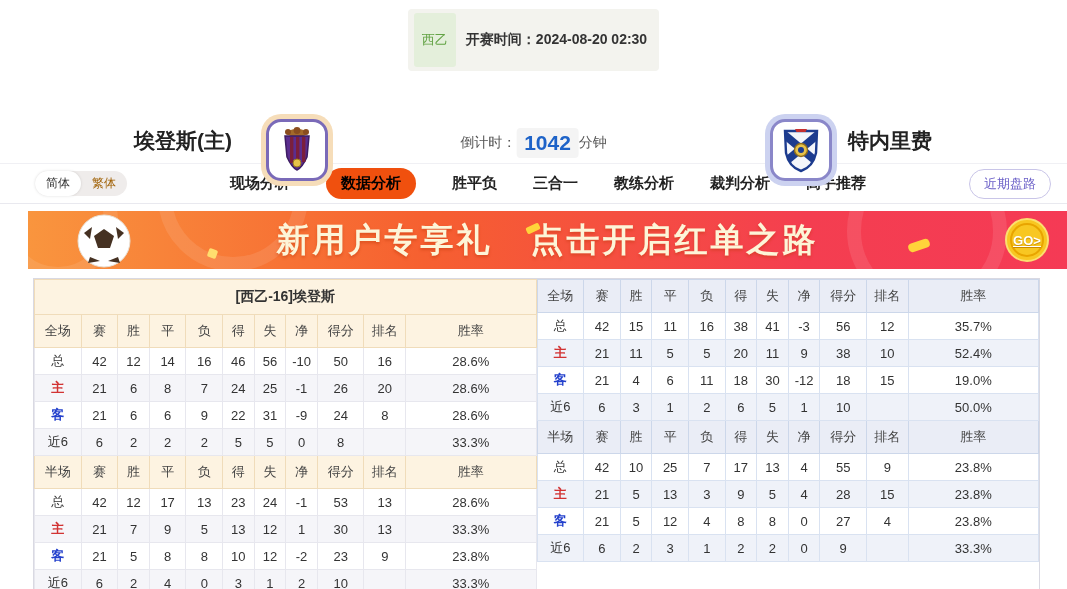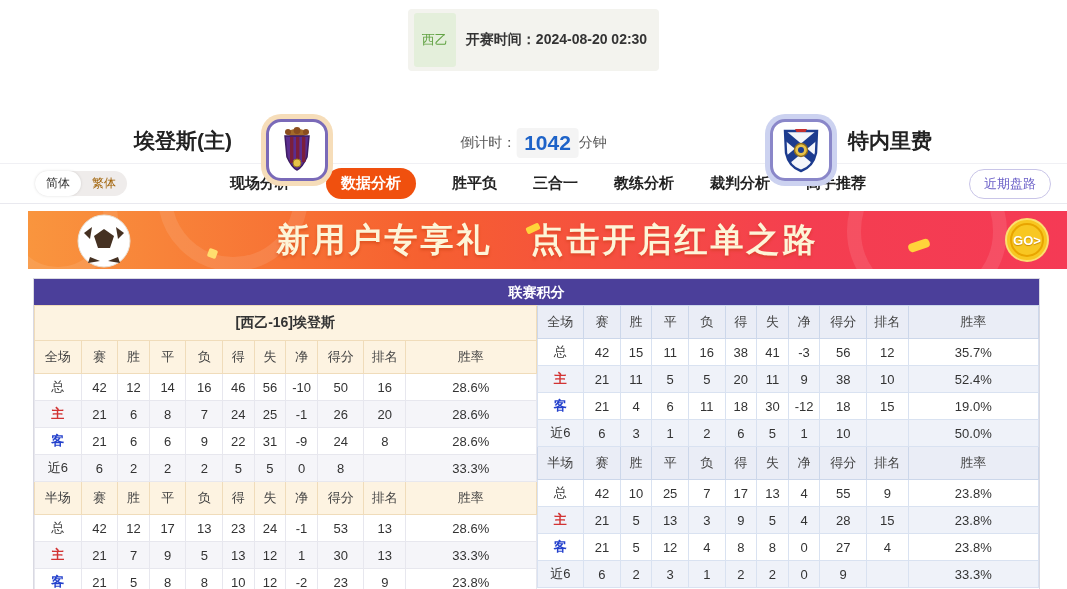--- a/index.html
+++ b/index.html
@@ -28,21 +28,21 @@
     font-size:21px; font-weight:bold; }
 
   
   .nav { height:41px; border-top:1px solid #f0f0f4; border-bottom:1px solid #e9e9ef;
     display:flex; align-items:center; }
   .lang-toggle { margin-left:35px; background:#efeceb; border-radius:15px; display:flex; font-size:12px; }
   .lang-seg { padding:4px 11px; color:#a16207; cursor:pointer; }
   .lang-seg.on { background:#fff; color:#333; border-radius:15px; box-shadow:0 0 3px rgba(0,0,0,.12); }
   .tabs { flex:1; display:flex; justify-content:center; align-items:center; gap:36px; }
   .tab { font-size:15px; font-weight:bold; color:#222; cursor:pointer; white-space:nowrap; }
-  .tab.active { background:#f0500e; color:#ffffff; border-radius:16px; padding:6px 15px; }
+  .tab.active { background:#f0500e; color:#000000; border-radius:16px; padding:6px 15px; }
   .recent-btn { margin-right:16px; border:1px solid #c9c5e8; color:#6c61c8; font-size:13px;
     border-radius:15px; padding:5px 14px; background:#fff; cursor:pointer; white-space:nowrap; }
 
   
   .banner { position:relative; margin:7px 0 0 28px; width:1039px; height:58px; overflow:hidden;
     background:linear-gradient(90deg,#f9953e 0%,#f66030 38%,#f43e50 75%,#f53a55 100%); }
   .banner .swirl { position:absolute; border-radius:50%; border:14px solid rgba(255,255,255,.10); }
   .sw1 { width:120px; height:120px; left:-30px; top:-50px; }
   .sw2 { width:150px; height:150px; left:130px; top:-90px; border-color:rgba(255,180,80,.25); }
   .sw3 { width:160px; height:160px; right:60px; top:-60px; border-color:rgba(255,255,255,.08); }
@@ -52,21 +52,21 @@
     text-shadow:0 2px 3px rgba(190,55,10,.45); white-space:nowrap; }
   .banner-text .gap { display:inline-block; width:38px; }
   .confetti { position:absolute; background:#ffd43a; }
   .cf1 { width:14px; height:7px; left:498px; top:14px; transform:rotate(-25deg); border-radius:2px; }
   .cf2 { width:22px; height:9px; left:880px; top:30px; transform:rotate(-18deg); border-radius:4px; }
   .cf3 { width:9px; height:9px; left:180px; top:38px; transform:rotate(20deg); border-radius:2px; background:#ffde6e; }
   .go-coin { position:absolute; right:18px; top:7px; width:44px; height:44px; border-radius:50%;
     background:#f8c722; border:2px solid #fbdf6f; display:flex; align-items:center; justify-content:center; cursor:pointer; }
   .go-inner { width:34px; height:34px; border-radius:50%; border:2px solid #e8a400;
     display:flex; align-items:center; justify-content:center; font-size:13px; font-weight:bold; color:#fff;
-    text-shadow:0 1px 1px #c98a00; }
+    text-shadow:0 1px 1px #c98a00;text-decoration:underline; }
 
   
   .points { margin:9px 0 0 33px; width:1007px; border:1px solid #d9d9e2; }
   .points-title { height:26px; line-height:26px; background:#4b3f9a; color:#fff;
     font-size:14px; font-weight:bold; text-align:center; }
   .points-body { display:flex; }
   .half { width:50%; }
   table { width:100%; border-collapse:collapse; table-layout:fixed; }
   th, td { text-align:center; font-size:13px; color:#333; overflow:hidden; white-space:nowrap; }
   tr.team-head th { height:35px; font-size:14px; font-weight:bold; }
@@ -167,21 +167,20 @@
   </svg>
   <div class="banner-text">
     <span>新用户专享礼</span><span class="gap"></span><span>点击开启红单之路</span>
   </div>
   <div class="go-coin">
     <div class="go-inner">GO&gt;</div>
   </div>
 </div>
 
 <div class="points">
-  <div class="points-title">联赛积分</div>
   <div class="points-body">
     <div class="half">
       <table class="theme-home">
         <colgroup>
             <col style="width:9.3%">
             <col style="width:7.3%">
             <col style="width:6.3%">
             <col style="width:7.3%">
             <col style="width:7.3%">
             <col style="width:6.3%">

